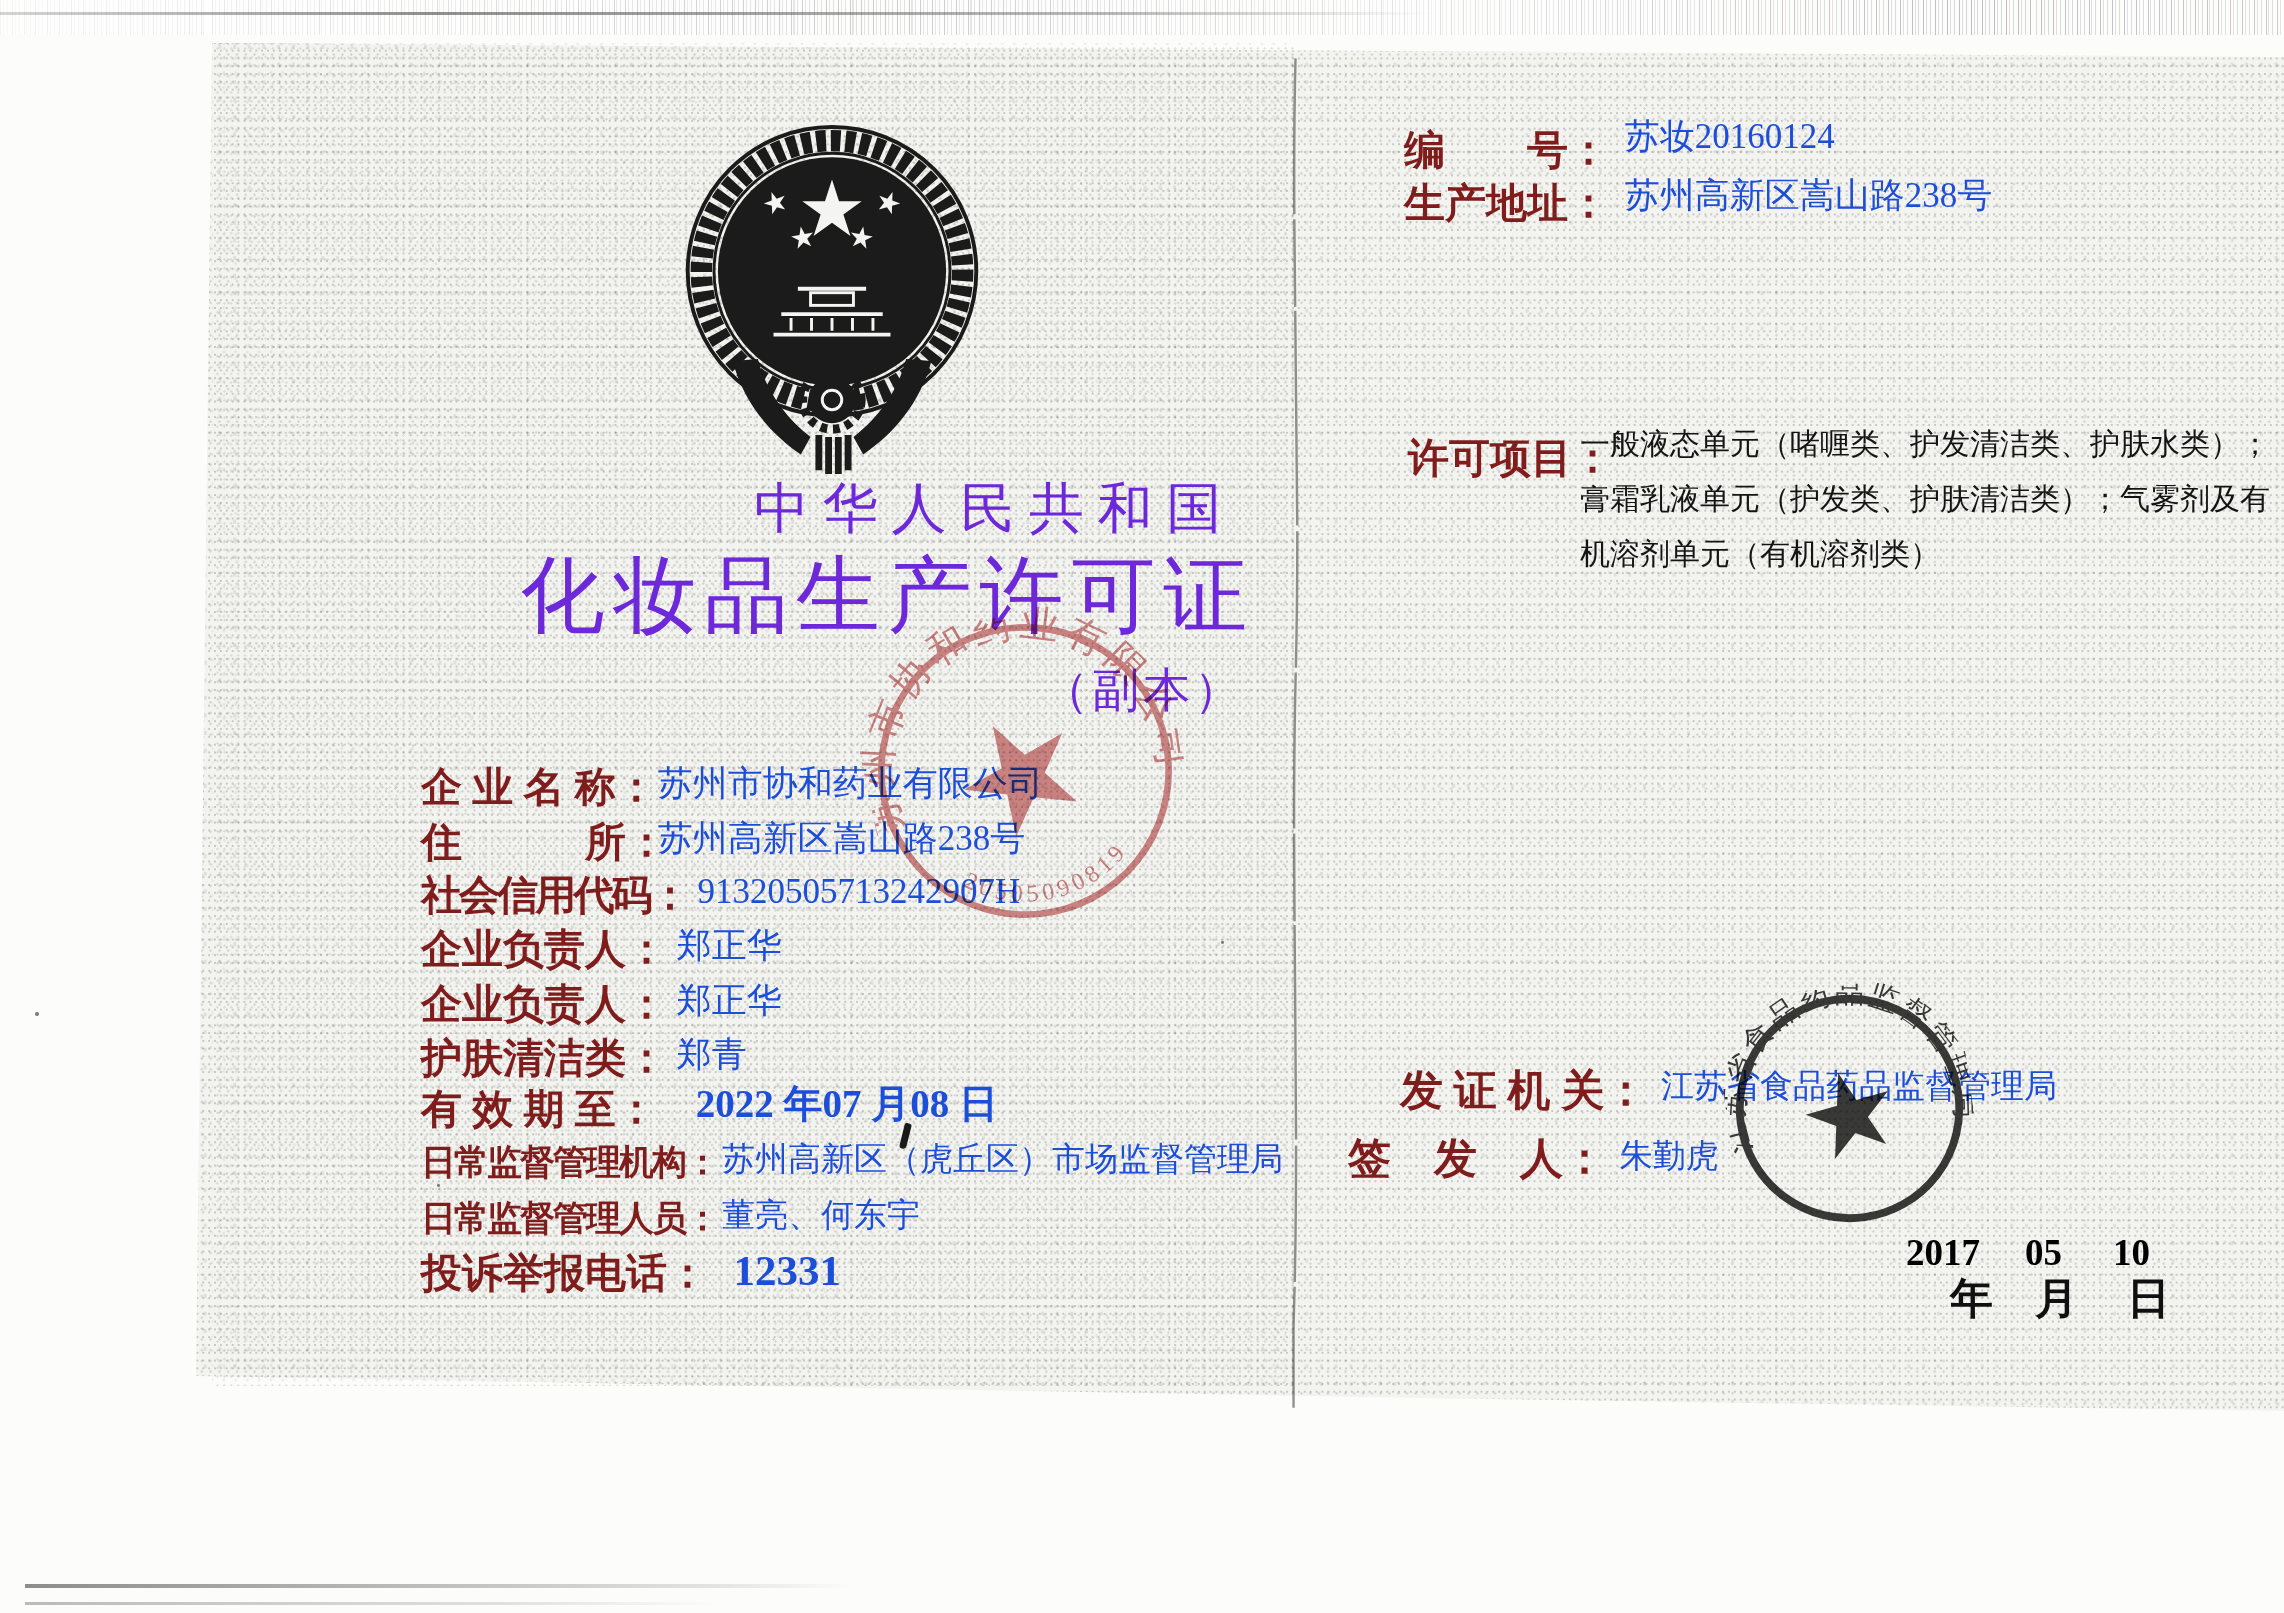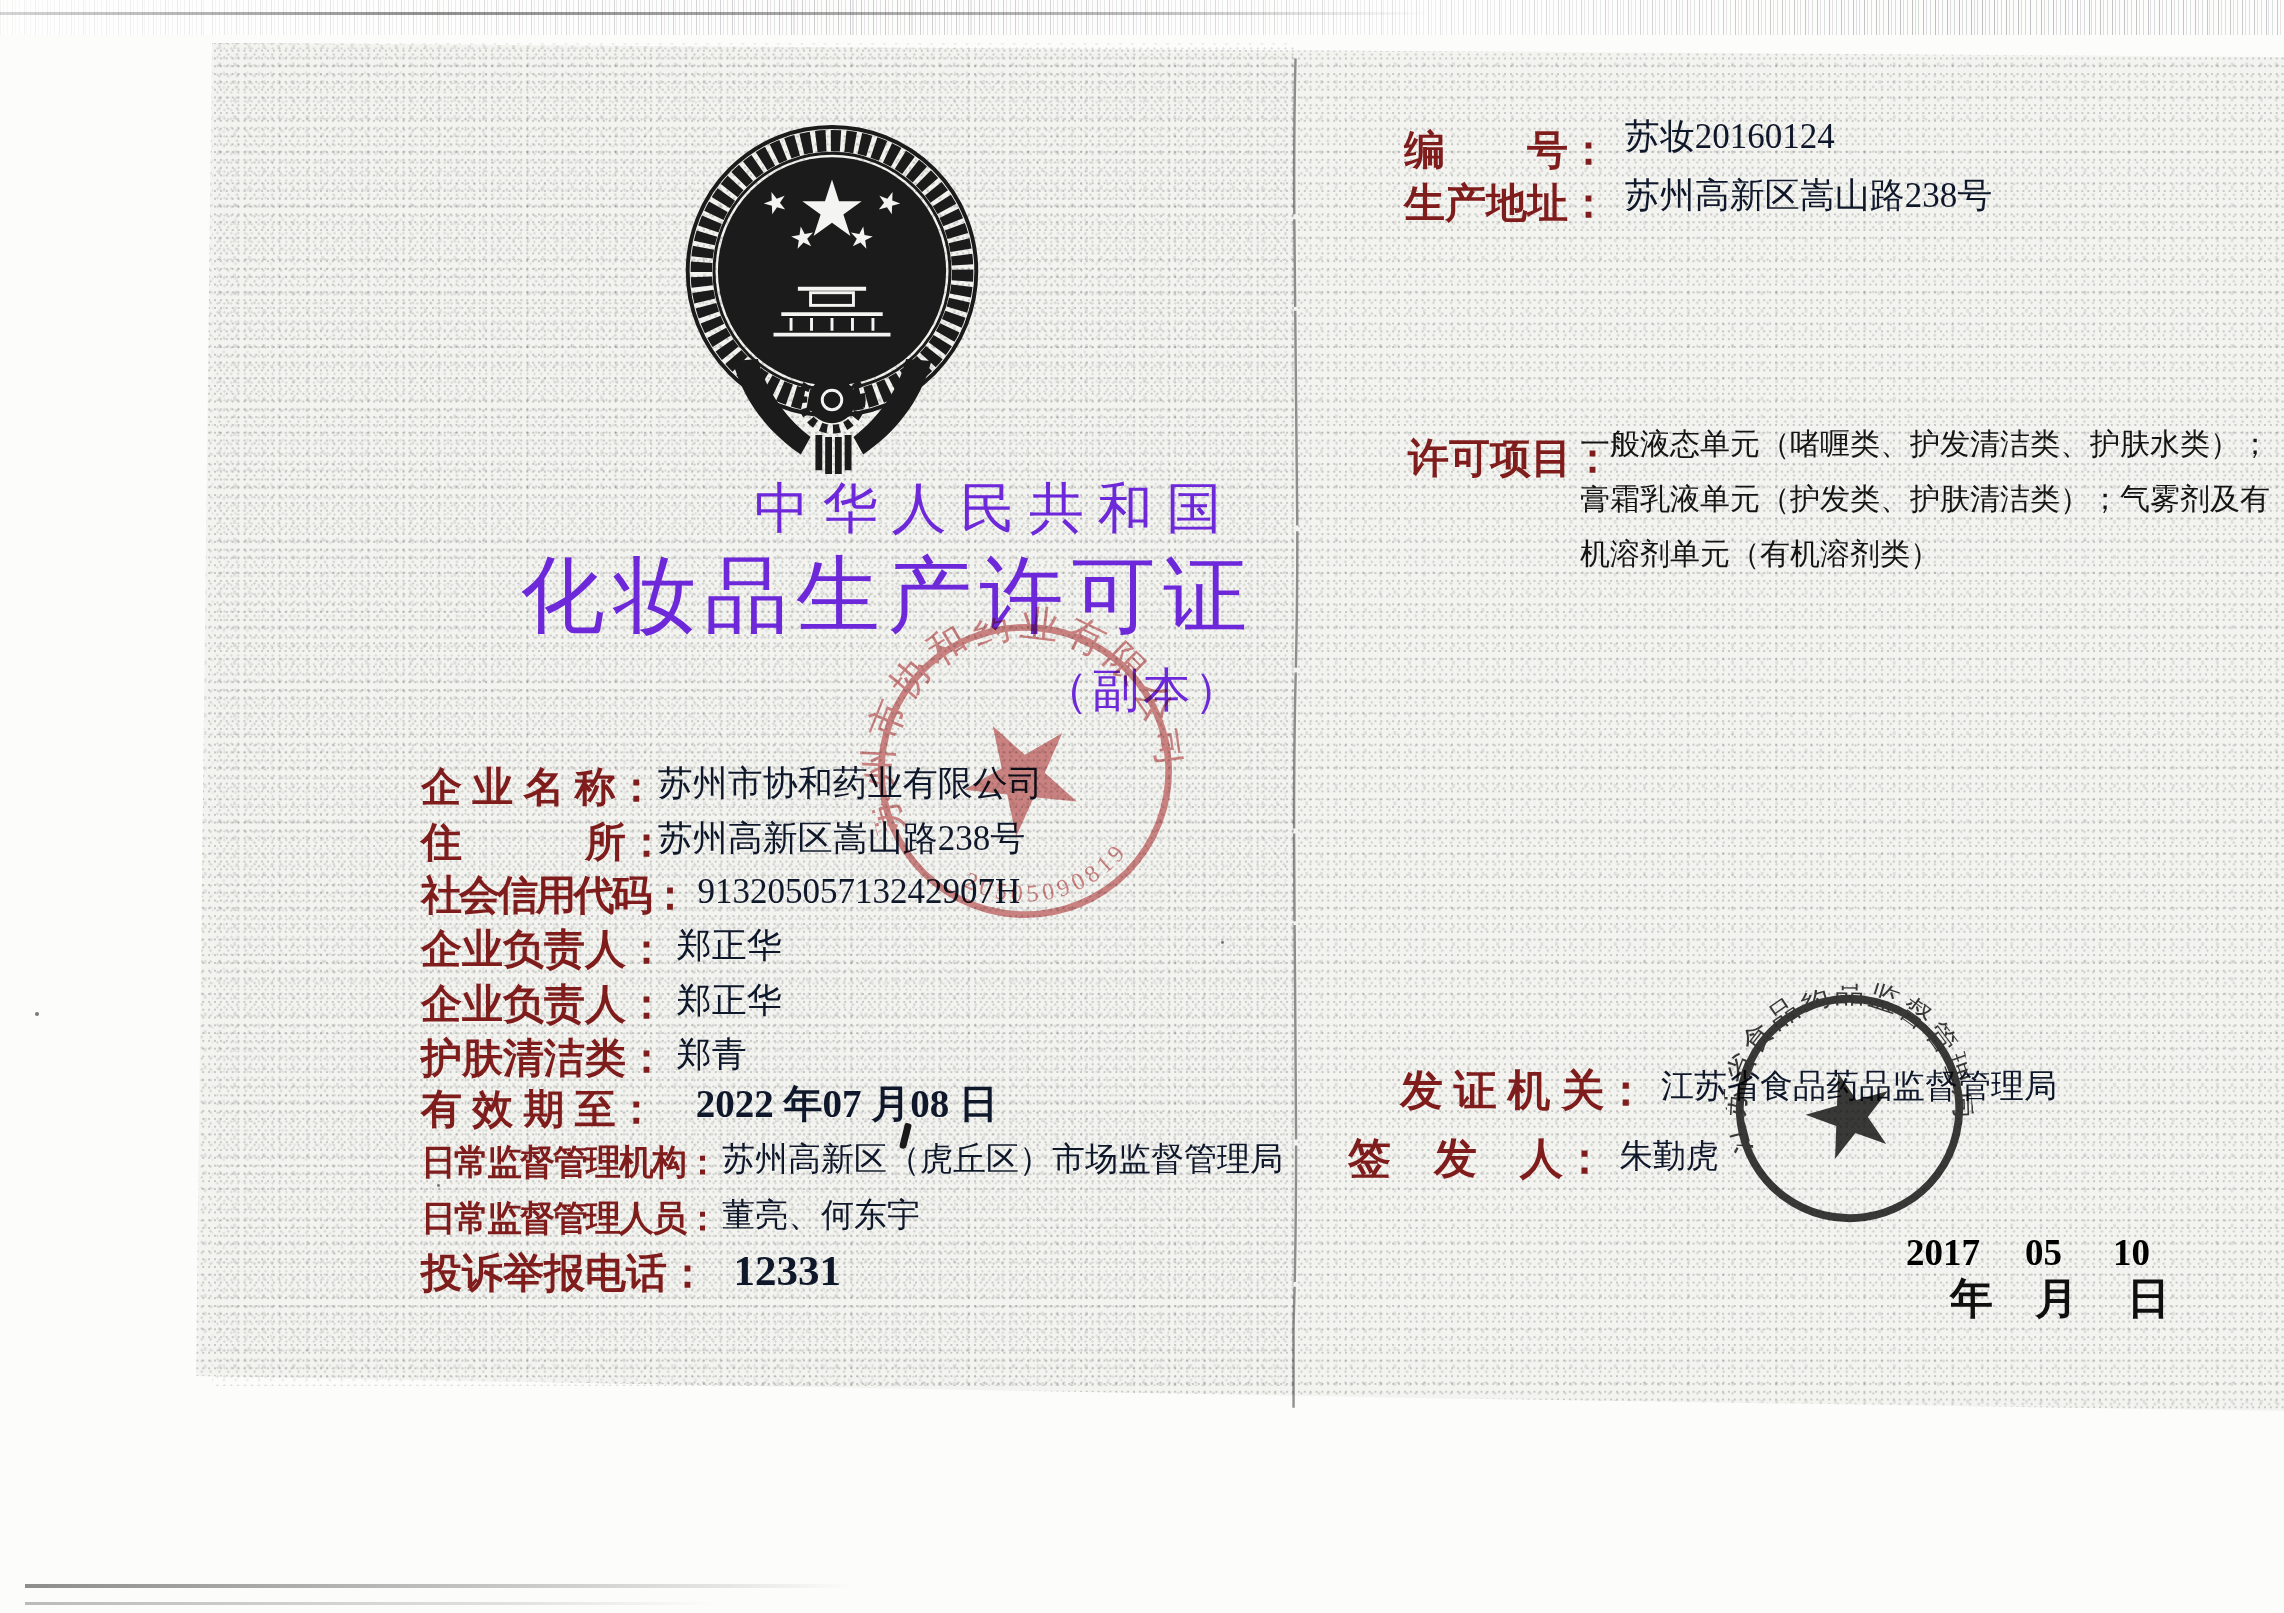--- a/index.html
+++ b/index.html
@@ -49,21 +49,21 @@
   
   .emblem{position:absolute;left:676px;top:125px;width:312px;height:351px;z-index:3;}
   
   .t{position:absolute;text-align:right;color:#6d28d9;font-weight:normal;z-index:3;white-space:nowrap;}
   .t-country{left:412px;width:823px;top:472px;font-size:55px;letter-spacing:13.7px;}
   .t-main{left:412px;width:843px;top:539px;font-size:84px;letter-spacing:7.8px;}
   .t-sub{left:412px;width:833px;top:659px;font-size:47px;letter-spacing:3.9px;}
   
   .row{position:absolute;white-space:nowrap;z-index:3;color:#121212;}
   .lab{font-weight:bold;font-size:41px;color:#7f1d1d;}
-  .val{font-size:35px;margin-left:9.8px;position:relative;top:-5.9px;color:#0f172a;}
+  .val{font-size:35px;margin-left:9.8px;position:relative;top:-5.9px;color:#1d4ed8;}
   .row-l0{left:421px;top:760px;} .row-l0 .lab{display:inline-block;width:227px;}
   .row-l1{left:421px;top:815px;} .row-l1 .lab{display:inline-block;width:227px;}
   .row-l2{left:421px;top:868px;} .row-l2 .lab{letter-spacing:-2.9px;}
   .row-l3{left:421px;top:922px;}
   .row-l4{left:421px;top:977px;}
   .row-l5{left:421px;top:1031px;}
   .row-l6{left:421px;top:1082px;} .row-l6 .lab{display:inline-block;width:265px;}
   .row-l6 .val{font-size:39px;font-weight:bold;}
   .row-l7{left:421px;top:1139px;} .row-l7 .lab{font-size:35px;letter-spacing:-2px;} .row-l7 .val{font-size:33px;margin-left:3.9px;top:-3.9px;}
   .row-l8{left:421px;top:1195px;} .row-l8 .lab{font-size:35px;letter-spacing:-2px;} .row-l8 .val{font-size:33px;margin-left:3.9px;top:-3.9px;}

